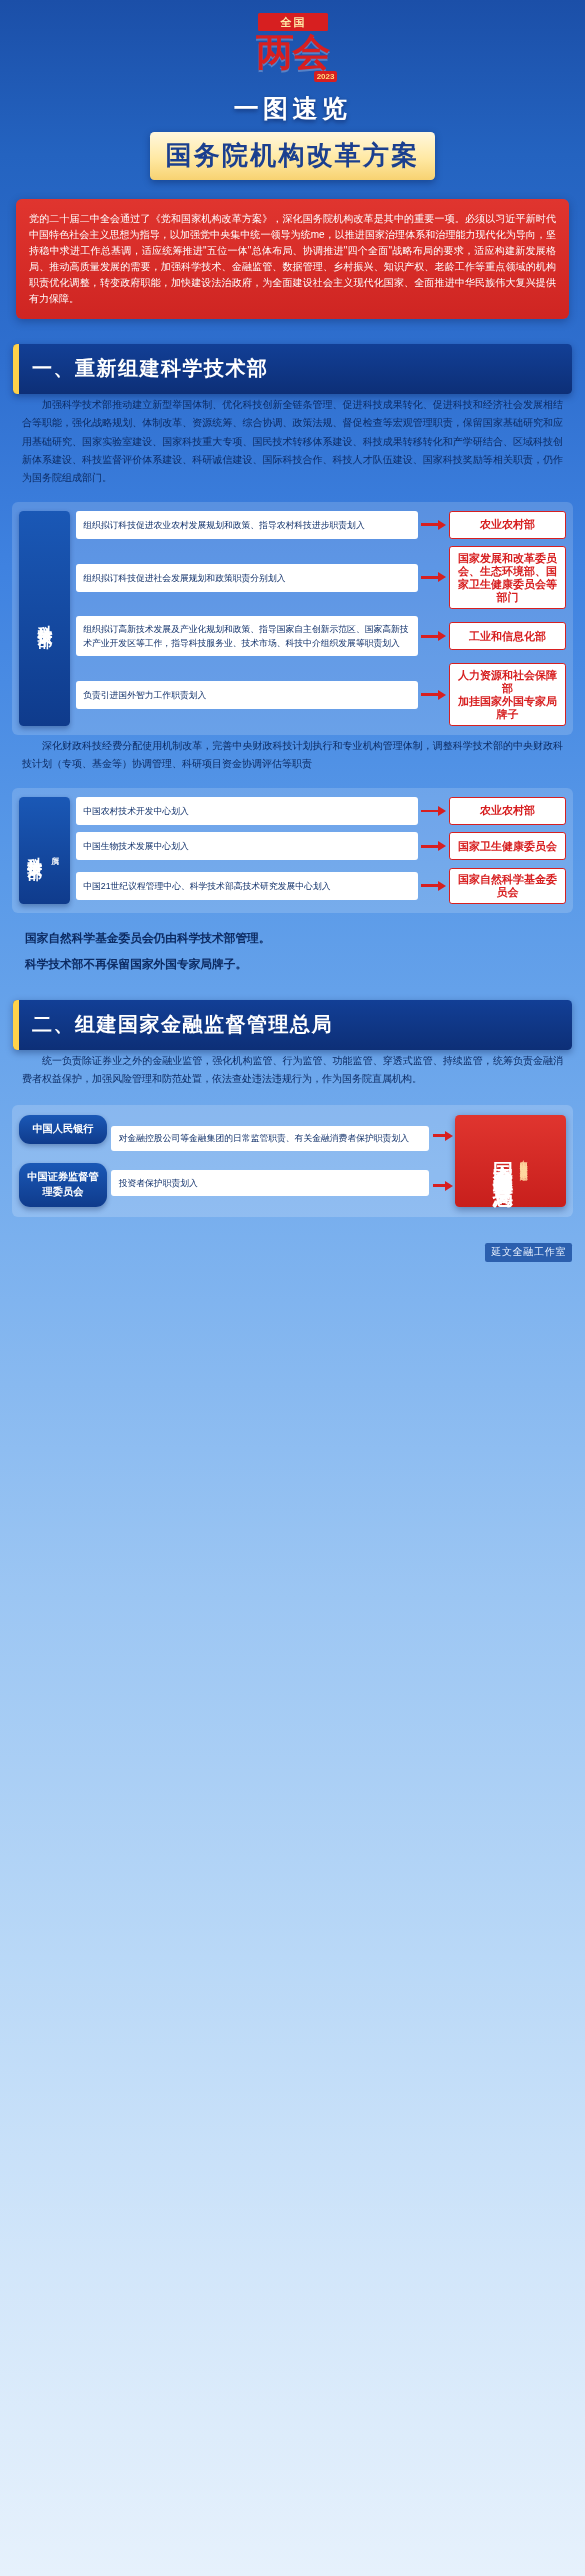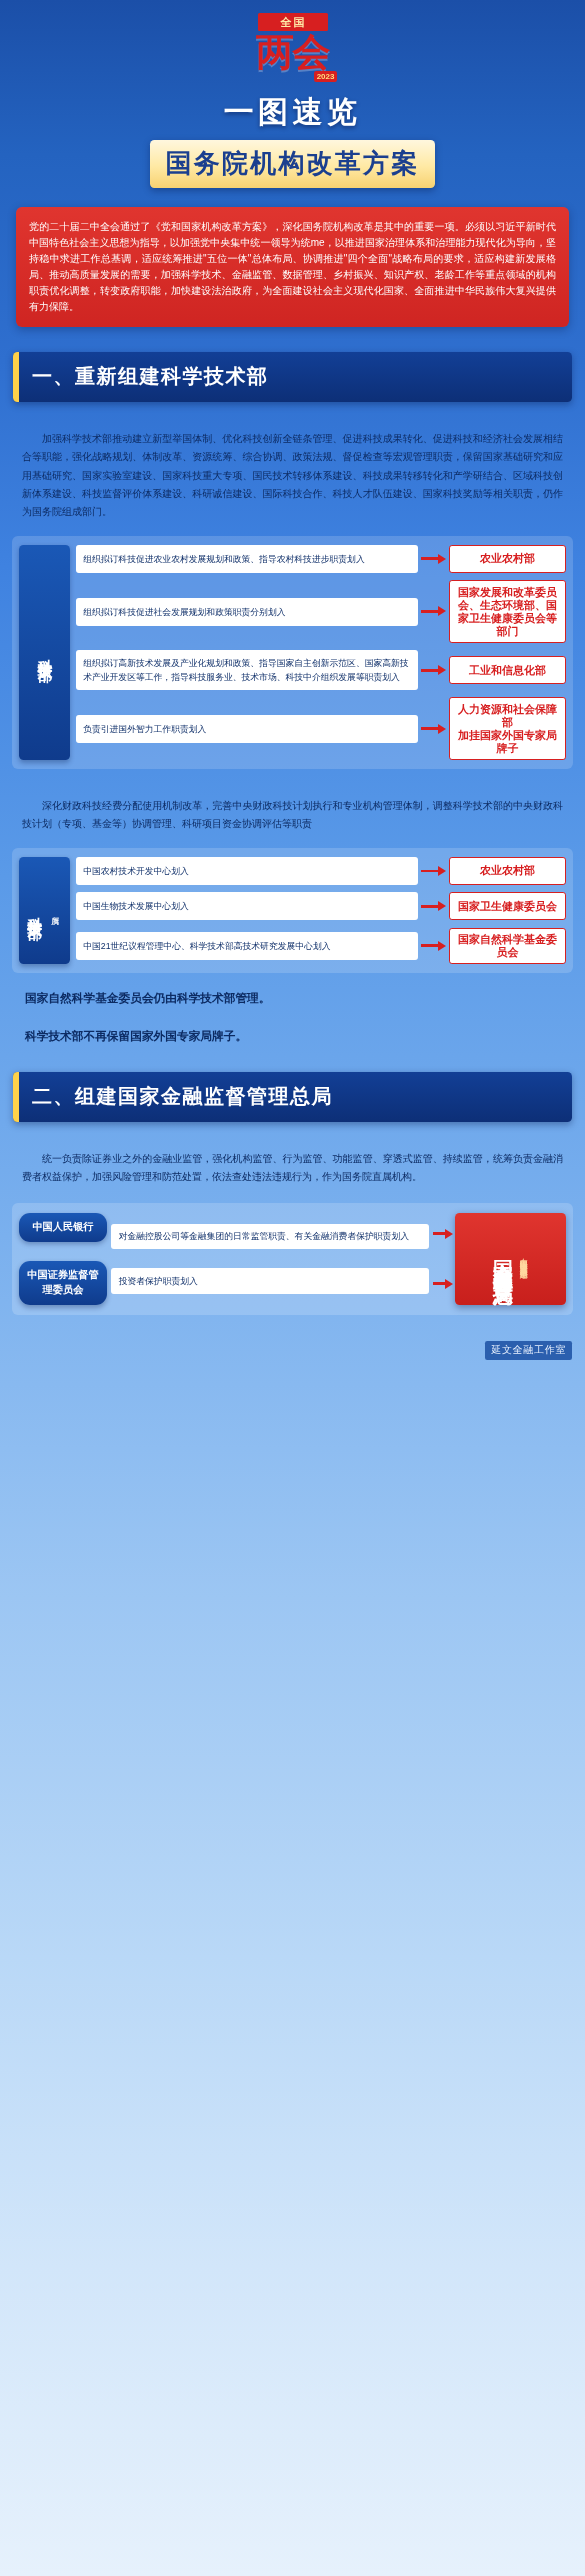--- a/index.html
+++ b/index.html
@@ -54,21 +54,21 @@
     bottom: 1.5px;
     background: #d71f20;
     color: #ffdf7e;
     font-size: 8px;
     padding: 0.7px 2.9px;
     border-radius: 2.2px;
     font-weight: bold;
     text-align: right;
   }
   .title1 {
-    font-size: 30px;
+    font-size: 25px;
     font-weight: bold;
     color: #ffffff;
     letter-spacing: 4.4px;
     text-shadow: 0 2.2px 4.4px rgba(0,0,40,.45);
     margin: 4.4px 0 7.3px;
   }
   .title2-wrap {
     display: inline-block;
     background: linear-gradient(180deg,#fff7de 0%,#ffe9a4 55%,#f7d271 100%);
     border-radius: 4.4px;
@@ -111,21 +111,21 @@
     border-radius: 4.4px 0 0 4.4px;
   }
   .section-bar h2 {
     color: #ffffff;
     font-size: 20px;
     letter-spacing: 1.5px;
     font-weight: bold;
   }
   
   .para {
-    margin: 28px 22px 0;
+    margin: 2px 22px 0;
     font-size: 10px;
     line-height: 18.3px;
     color: #0c2b63;
     text-align: justify;
     text-indent: 2em;
   }
   
   .diagram {
     position: relative;
     margin: 14.6px 11.7px 0;
@@ -398,21 +398,21 @@
               <div class="head"></div>
             </div>
           <div class="target">国家自然科学基金委员会</div>
         </div>
 
       </div>
     </div>
   </div>
 
   <div class="note">国家自然科学基金委员会仍由科学技术部管理。</div>
-  <div class="note" style="margin-top:18px">科学技术部不再保留国家外国专家局牌子。</div>
+  <div class="note" style="margin-top:6px">科学技术部不再保留国家外国专家局牌子。</div>
 
   <div class="section-bar">
     <div class="accent"></div>
     <h2>二、组建国家金融监督管理总局</h2>
   </div>
 
   <div class="para">统一负责除证券业之外的金融业监管，强化机构监管、行为监管、功能监管、穿透式监管、持续监管，统筹负责金融消费者权益保护，加强风险管理和防范处置，依法查处违法违规行为，作为国务院直属机构。</div>
 
   <div class="fin-wrap">
     <div class="fin-left">

